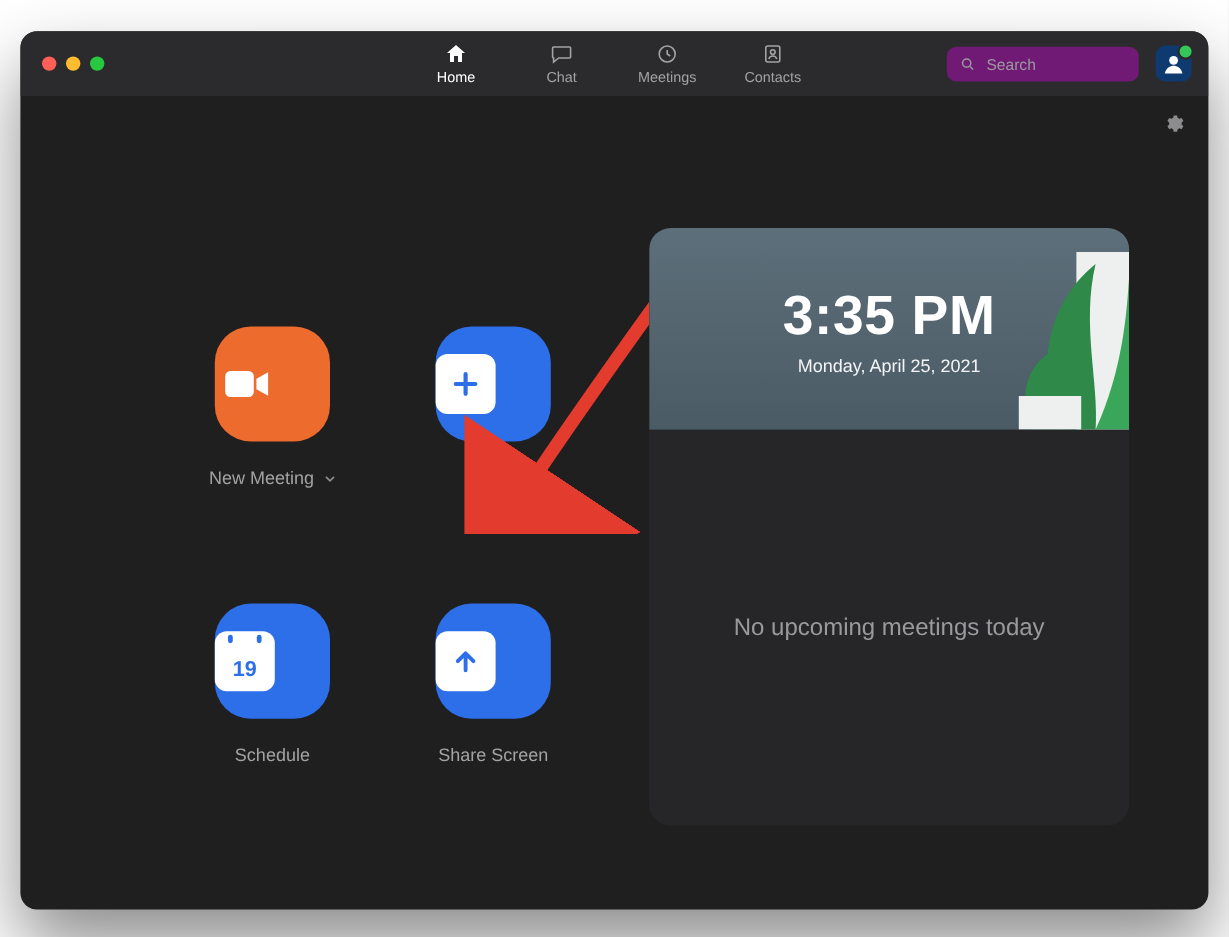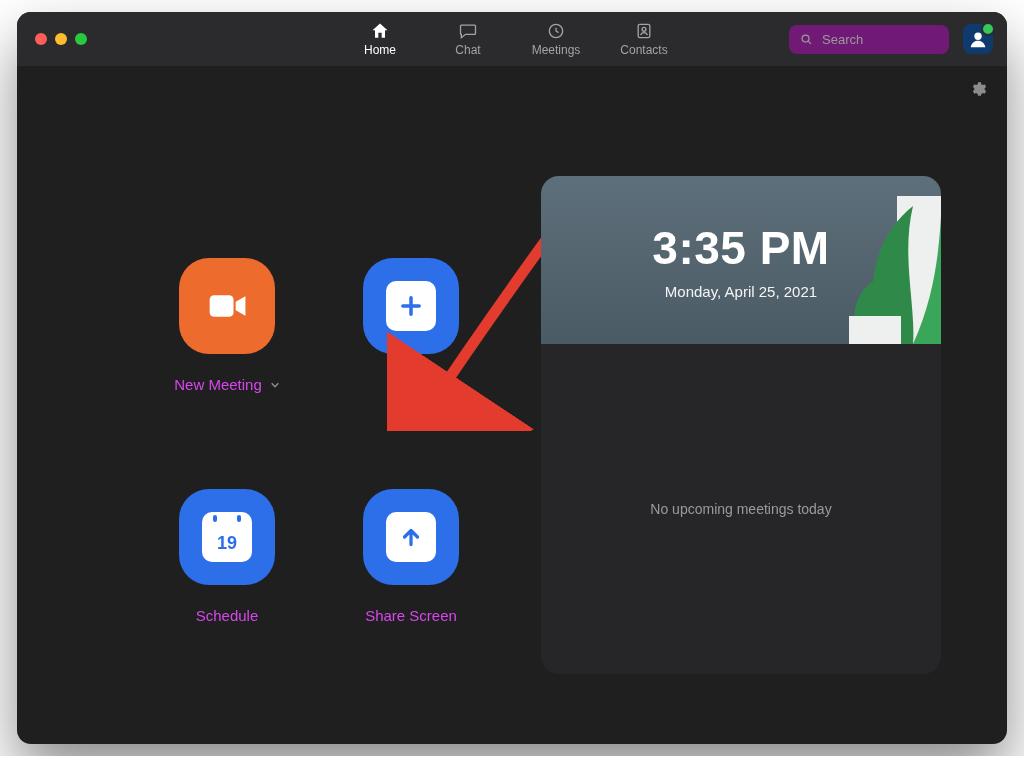--- a/index.html
+++ b/index.html
@@ -5,21 +5,21 @@
   html, body {
     margin: 0;
     padding: 0;
     background: #ffffff;
     font-family: -apple-system, BlinkMacSystemFont, "Segoe UI", Helvetica, Arial, sans-serif;
     -webkit-font-smoothing: antialiased;
   }
   .window {
     width: 990px;
     height: 732px;
-    margin: 12px auto;
+    margin: 26px auto;
     background: #1f1f1f;
     border-radius: 14px;
     box-shadow: 0 30px 60px rgba(0,0,0,0.45);
     position: relative;
     overflow: hidden;
   }
   
   .titlebar {
     height: 54px;
     background: #2b2b2e;
@@ -148,38 +148,37 @@
     flex-direction: column;
     align-items: center;
     gap: 22px;
   }
   .tile {
     width: 96px;
     height: 96px;
     border-radius: 30px;
     display: flex;
     align-items: center;
-    justify-content: center;
     cursor: pointer;
   }
   .tile.orange { background: #ec6b2d; }
   .tile.blue   { background: #2d6fe8; }
   .inner-sq {
     width: 50px;
     height: 50px;
     background: #ffffff;
     border-radius: 10px;
     display: flex;
     align-items: center;
     justify-content: center;
     color: #2d6fe8;
   }
   .action-label {
     font-size: 15px;
-    color: #d946ef;
+    color: #a3a3a3;
     display: flex;
     align-items: center;
     gap: 8px;
   }
   .chev {
     width: 10px; height: 10px;
     display: inline-flex;
     align-items: center; justify-content: center;
     color: #8c8c8f;
   }
@@ -226,21 +225,21 @@
     width: 140px;
     height: 168px;
     pointer-events: none;
   }
   .card-body {
     flex: 1;
     display: flex;
     align-items: center;
     justify-content: center;
     color: #9a9a9d;
-    font-size: 14px;
+    font-size: 20px;
   }
 
   
   .arrow {
     position: absolute;
     left: 370px;
     top: 135px;
     width: 190px;
     height: 230px;
     pointer-events: none;

